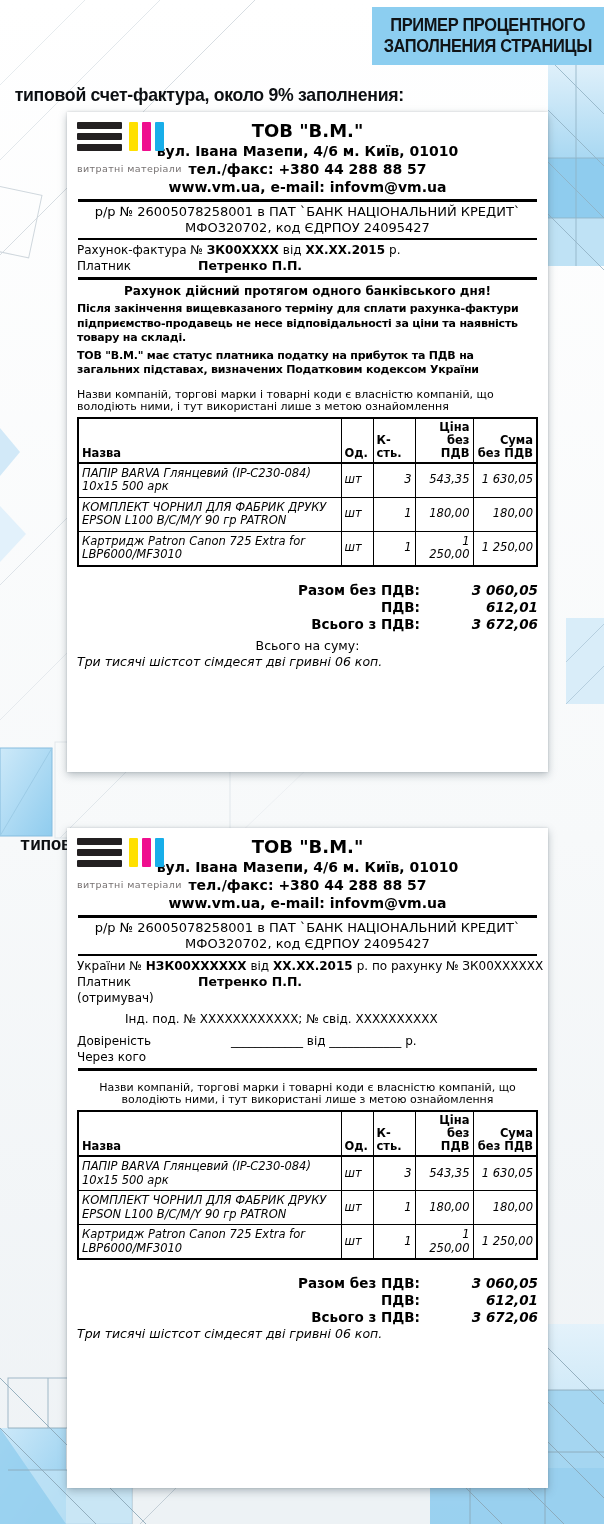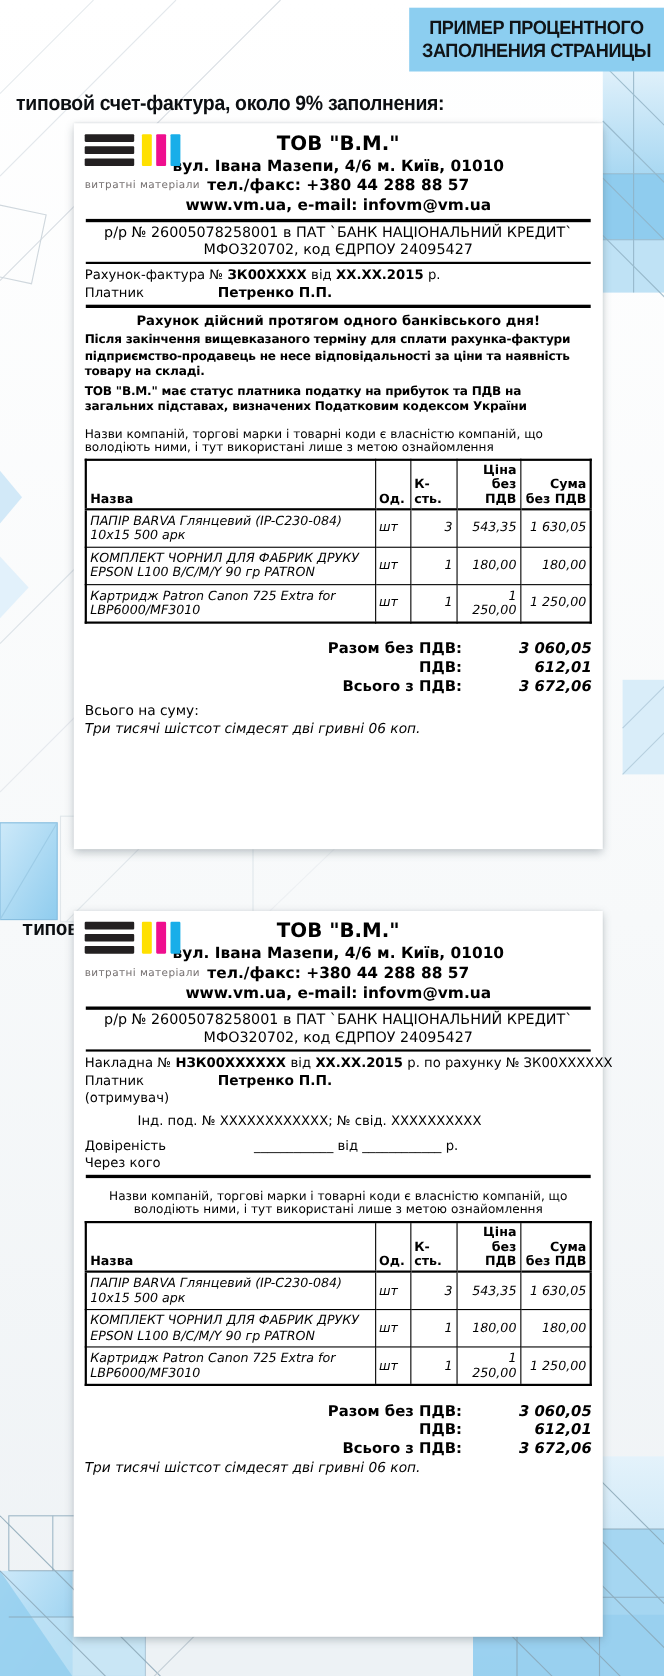--- a/index.html
+++ b/index.html
@@ -72,21 +72,21 @@
   table.goods th{font-weight:700;text-align:left;vertical-align:bottom;line-height:13px;}
   table.goods th.r,table.goods td.r{text-align:right;}
   table.goods th.c,table.goods td.c{}
   table.goods thead th{border-bottom:2px solid #000;}
   table.goods td{font-style:italic;line-height:13.5px;height:29px;}
 
   .totals{margin-top:15px;}
   .trow{display:flex;justify-content:flex-end;font-size:13.5px;line-height:17px;font-weight:700;}
   .trow .tv{width:118px;text-align:right;font-style:italic;}
 
-  .sum-label{font-size:12.5px;line-height:16px;margin-top:5px;}
+  .sum-label{font-size:12.5px;line-height:16px;margin-top:5px;text-align:center;}
   .sum-words{font-size:12.5px;line-height:16px;font-style:italic;}
 </style>
 </head>
 <body>
 
 <svg class="bg" width="604" height="1524" viewBox="0 0 604 1524">
   <defs>
     <linearGradient id="gb1" x1="0" y1="0" x2="1" y2="1">
       <stop offset="0" stop-color="#cde9f9"></stop>
         <stop offset="1" stop-color="#8fccee"></stop>
@@ -303,21 +303,21 @@
       <div class="co-name">ТОВ "В.М."</div>
       <div class="co-line">вул. Івана Мазепи, 4/6 м. Київ, 01010</div>
       <div class="co-line">тел./факс: +380 44 288 88 57</div>
       <div class="co-line">www.vm.ua, e-mail: infovm@vm.ua</div>
     </div>
     <div class="rule-thick"></div>
     <div class="bank">р/р № 26005078258001 в ПАТ `БАНК НАЦІОНАЛЬНИЙ КРЕДИТ`</div>
     <div class="bank">МФО320702, код ЄДРПОУ 24095427</div>
     <div class="rule-med"></div>
     <div class="docline">
-      <span>Накладна №</span><span class="b">НЗК00ХХХХХХ</span><span>від</span><span class="b">ХХ.ХХ.2015</span><span>р. по рахунку № ЗК00ХХХХХХ</span>
+      <span>України №</span><span class="b">НЗК00ХХХХХХ</span><span>від</span><span class="b">ХХ.ХХ.2015</span><span>р. по рахунку № ЗК00ХХХХХХ</span>
     </div>
     <div class="kv">
       <span class="k">Платник</span>
       <span class="v">Петренко П.П.</span>
     </div>
     <div class="sub">(отримувач)</div>
     <div class="sub" style="margin:5px 0 0 48px;">Інд. под. № ХХХХХХХХХХХХ; № свід. ХХХХХХХХХХ</div>
     <div class="kv" style="margin-top:6px;">
       <span class="k" style="width:118px;">Довіреність</span>
       <span>____________ від ____________ р.</span>

